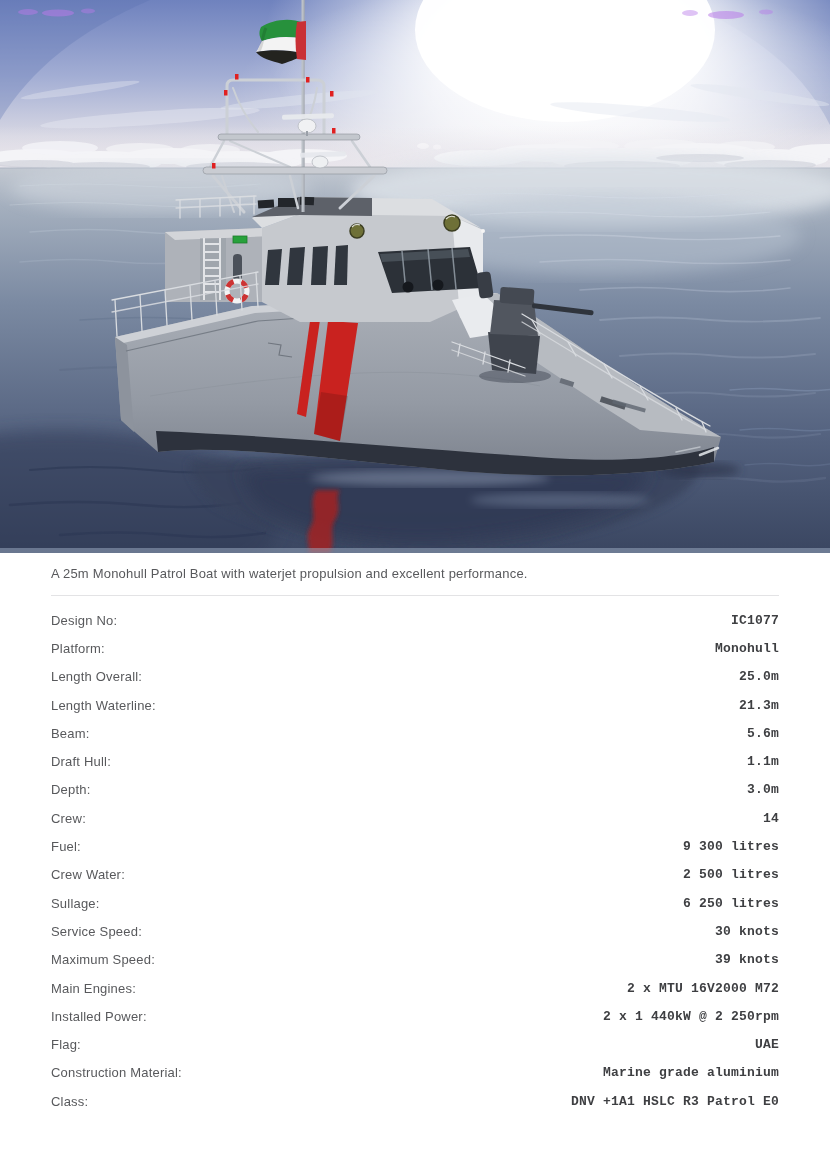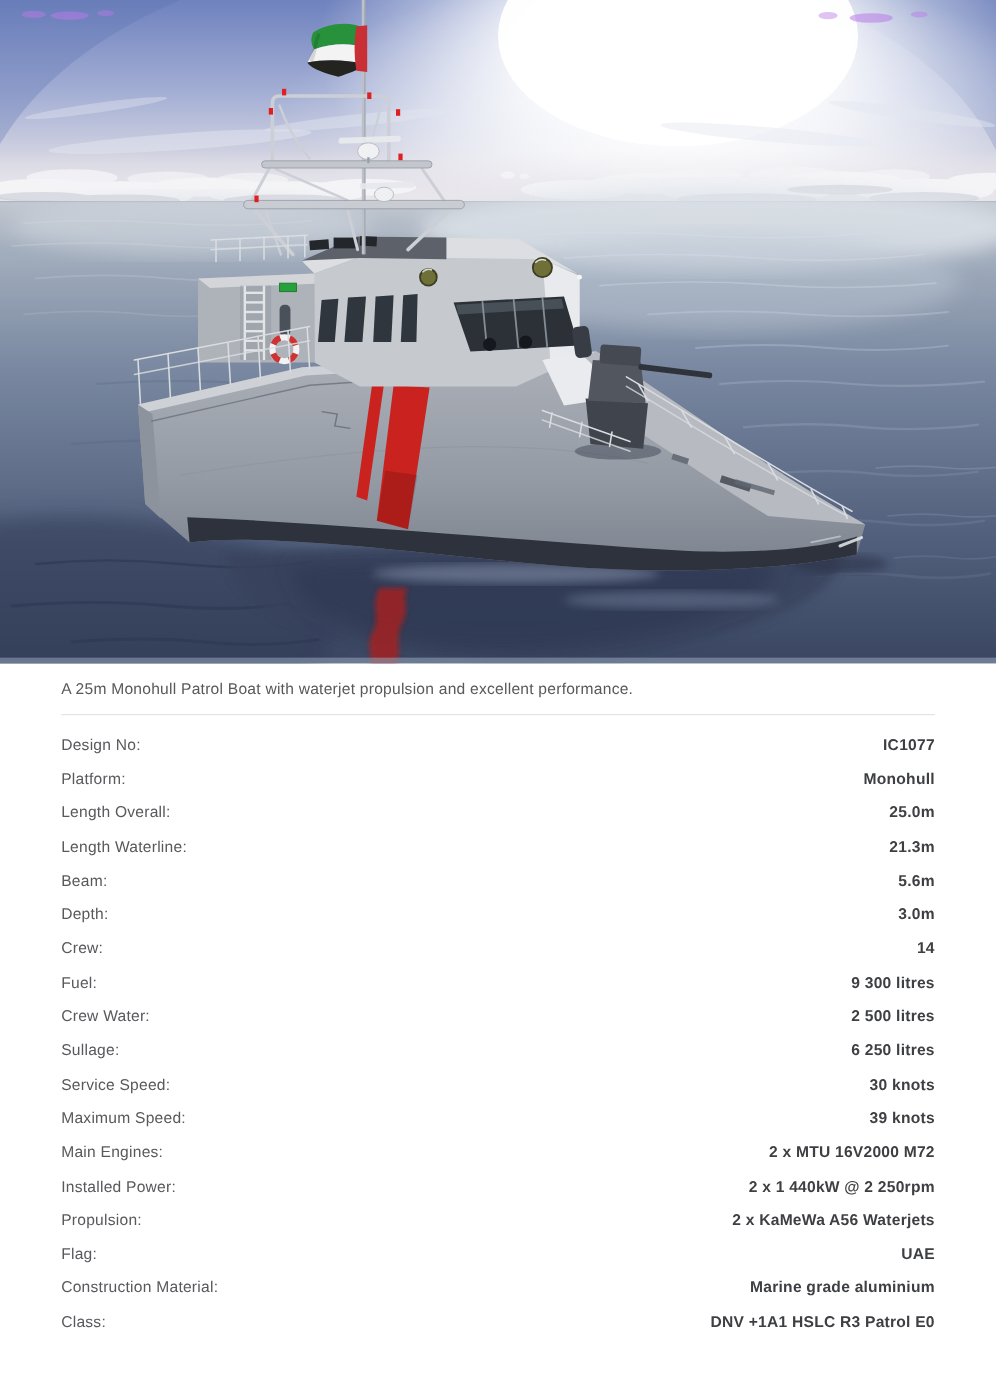--- a/index.html
+++ b/index.html
@@ -10,21 +10,21 @@
   html,body{margin:0;padding:0;background:#f4f4f4;}
   .page{width:830px;height:1156px;margin:0 auto;background:var(--page-bg);font-family:"Liberation Sans","DejaVu Sans",sans-serif;overflow:hidden;}
   .hero{width:830px;height:553px;display:block;position:relative;}
   .hero svg{display:block;}
   .content{width:728px;margin:13px auto;}
   .description{margin-top:10px;font-size:13px;line-height:16px;color:var(--label-text);letter-spacing:.2px;}
   .divider{margin-top:13px;height:1px;background:var(--divider);}
   .specs{margin-top:10px;}
   .spec-row{height:28.3px;display:flex;align-items:center;justify-content:space-between;gap:39px;}
   .spec-label{font-size:13px;color:var(--label-text);letter-spacing:.2px;}
-  .spec-value{font-size:13px;color:var(--value-text);font-weight:700;letter-spacing:.2px;text-align:right;}
+  .spec-value{font-size:13px;color:var(--value-text);font-weight:700;letter-spacing:.2px;text-align:right;font-family:Liberation Mono, monospace;}
 </style>
 </head>
 <body>
 
 <div class="page">
 
   <div class="hero" role="img" aria-label="3D rendering of a grey 25m monohull patrol boat with red hull stripes and a UAE flag on its mast, floating on calm blue sea under a hazy sun">
     <svg width="830" height="553" viewBox="0 0 830 553" xmlns="http://www.w3.org/2000/svg">
       <defs>
         <linearGradient id="sky" x1="0" y1="0" x2="0" y2="1">
@@ -351,20 +351,24 @@
         </div>
       <div class="spec-row">
           <span class="spec-label">Length Waterline:</span>
           <span class="spec-value">21.3m</span>
         </div>
       <div class="spec-row">
           <span class="spec-label">Beam:</span>
           <span class="spec-value">5.6m</span>
         </div>
       <div class="spec-row">
+          <span class="spec-label">Draft Hull:</span>
+          <span class="spec-value">1.1m</span>
+        </div>
+      <div class="spec-row">
           <span class="spec-label">Depth:</span>
           <span class="spec-value">3.0m</span>
         </div>
       <div class="spec-row">
           <span class="spec-label">Crew:</span>
           <span class="spec-value">14</span>
         </div>
       <div class="spec-row">
           <span class="spec-label">Fuel:</span>
           <span class="spec-value">9 300 litres</span>
@@ -385,24 +389,20 @@
           <span class="spec-label">Maximum Speed:</span>
           <span class="spec-value">39 knots</span>
         </div>
       <div class="spec-row">
           <span class="spec-label">Main Engines:</span>
           <span class="spec-value">2 x MTU 16V2000 M72</span>
         </div>
       <div class="spec-row">
           <span class="spec-label">Installed Power:</span>
           <span class="spec-value">2 x 1 440kW @ 2 250rpm</span>
-        </div>
-      <div class="spec-row">
-          <span class="spec-label">Propulsion:</span>
-          <span class="spec-value">2 x KaMeWa A56 Waterjets</span>
         </div>
       <div class="spec-row">
           <span class="spec-label">Flag:</span>
           <span class="spec-value">UAE</span>
         </div>
       <div class="spec-row">
           <span class="spec-label">Construction Material:</span>
           <span class="spec-value">Marine grade aluminium</span>
         </div>
       <div class="spec-row">

